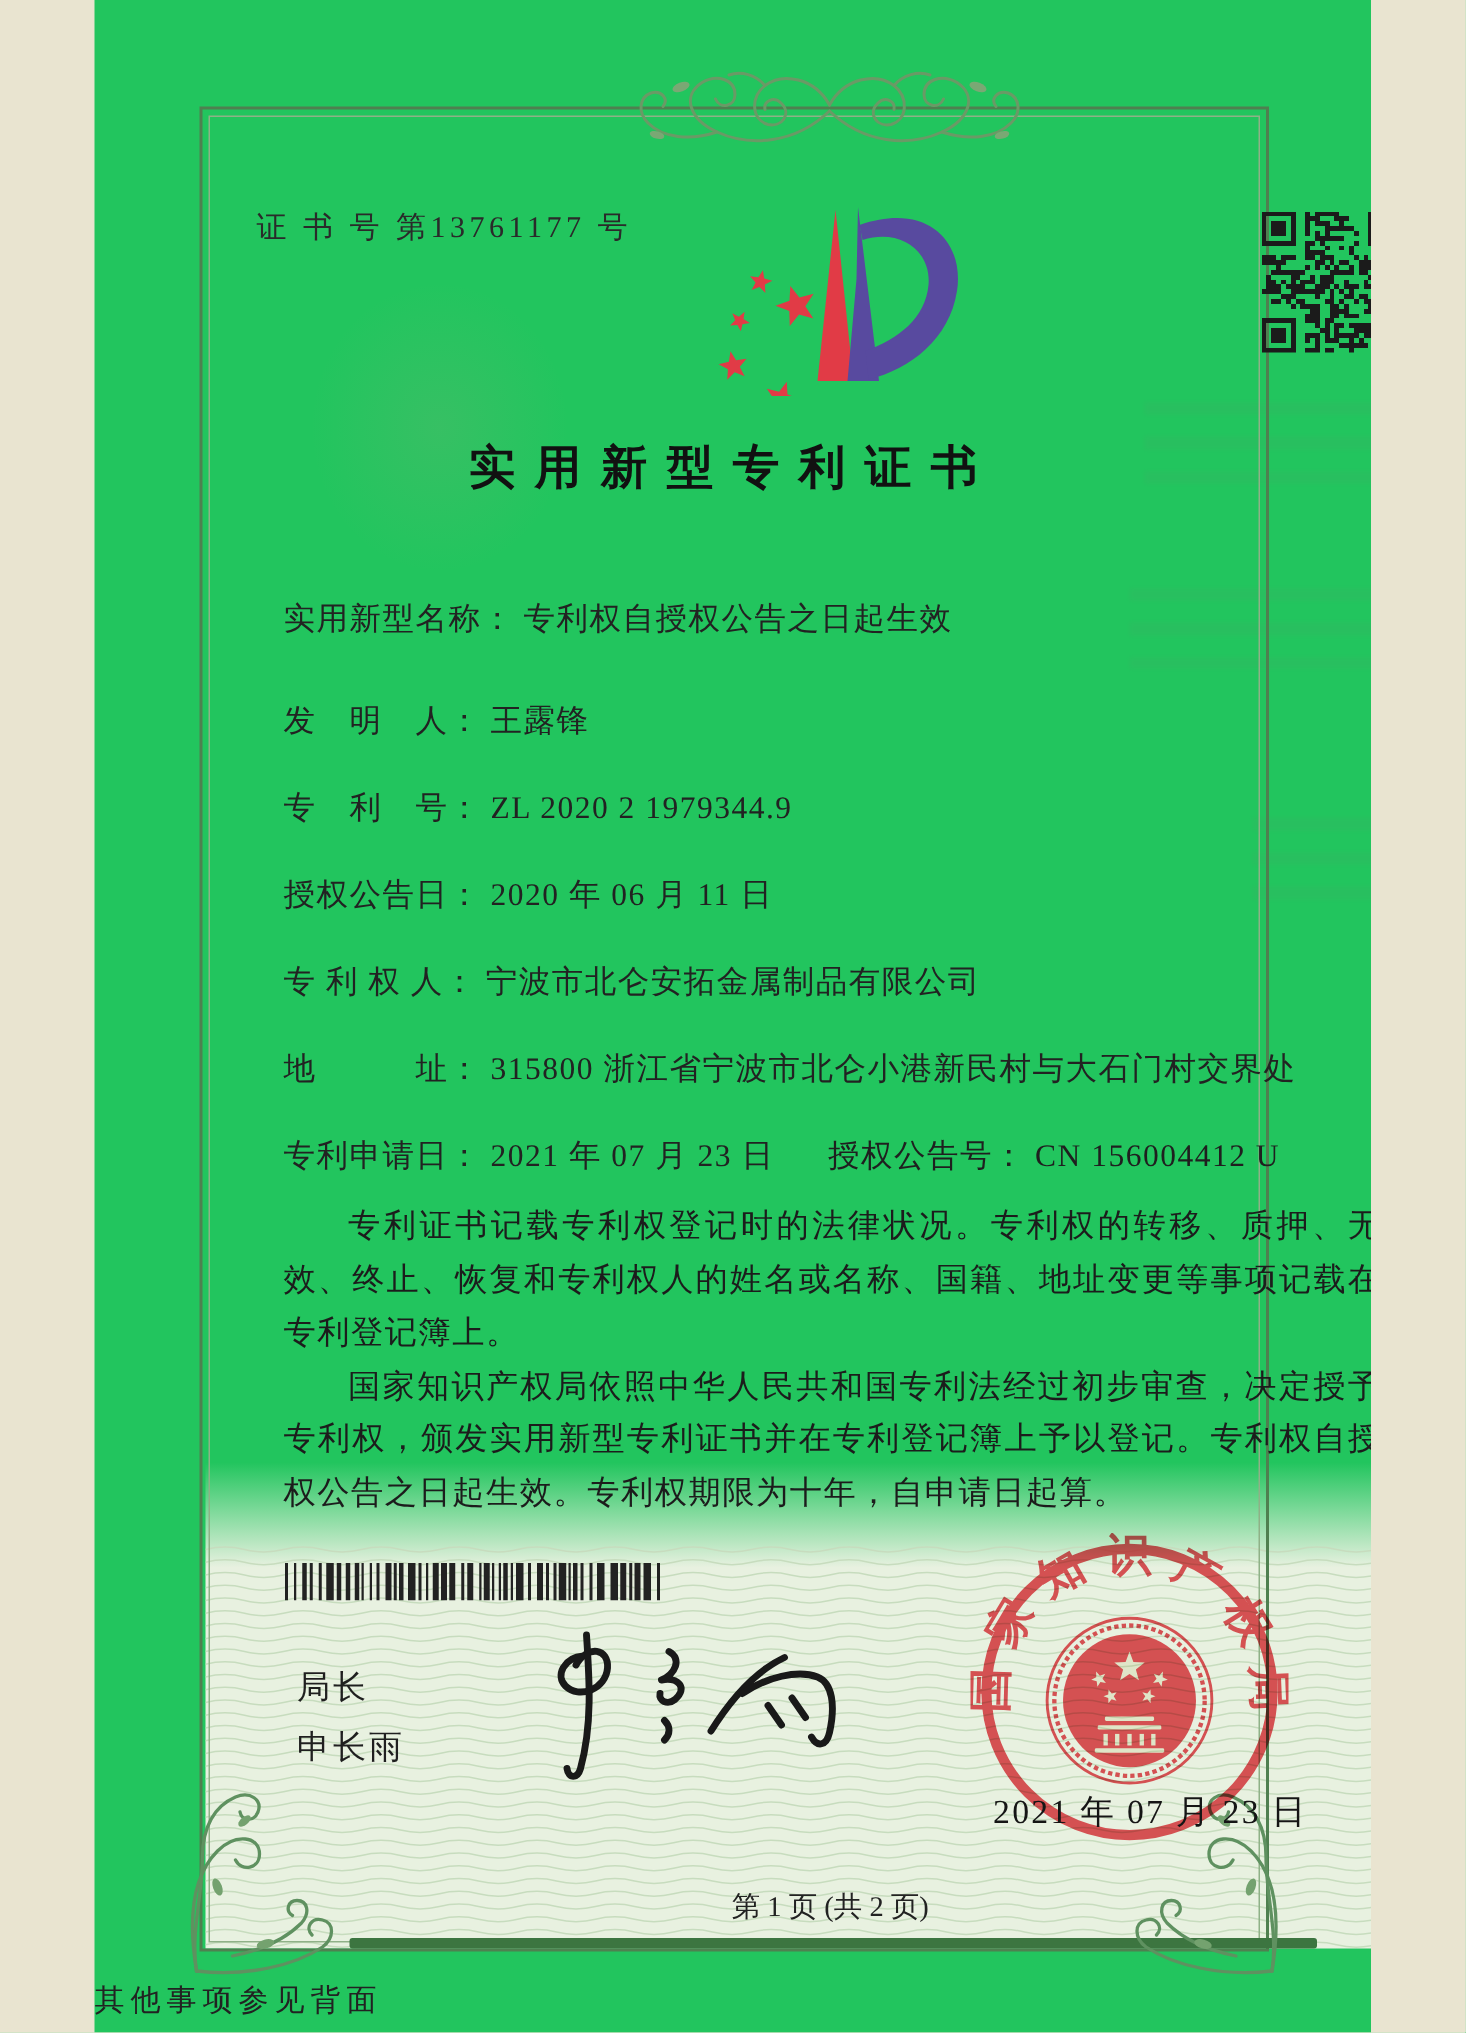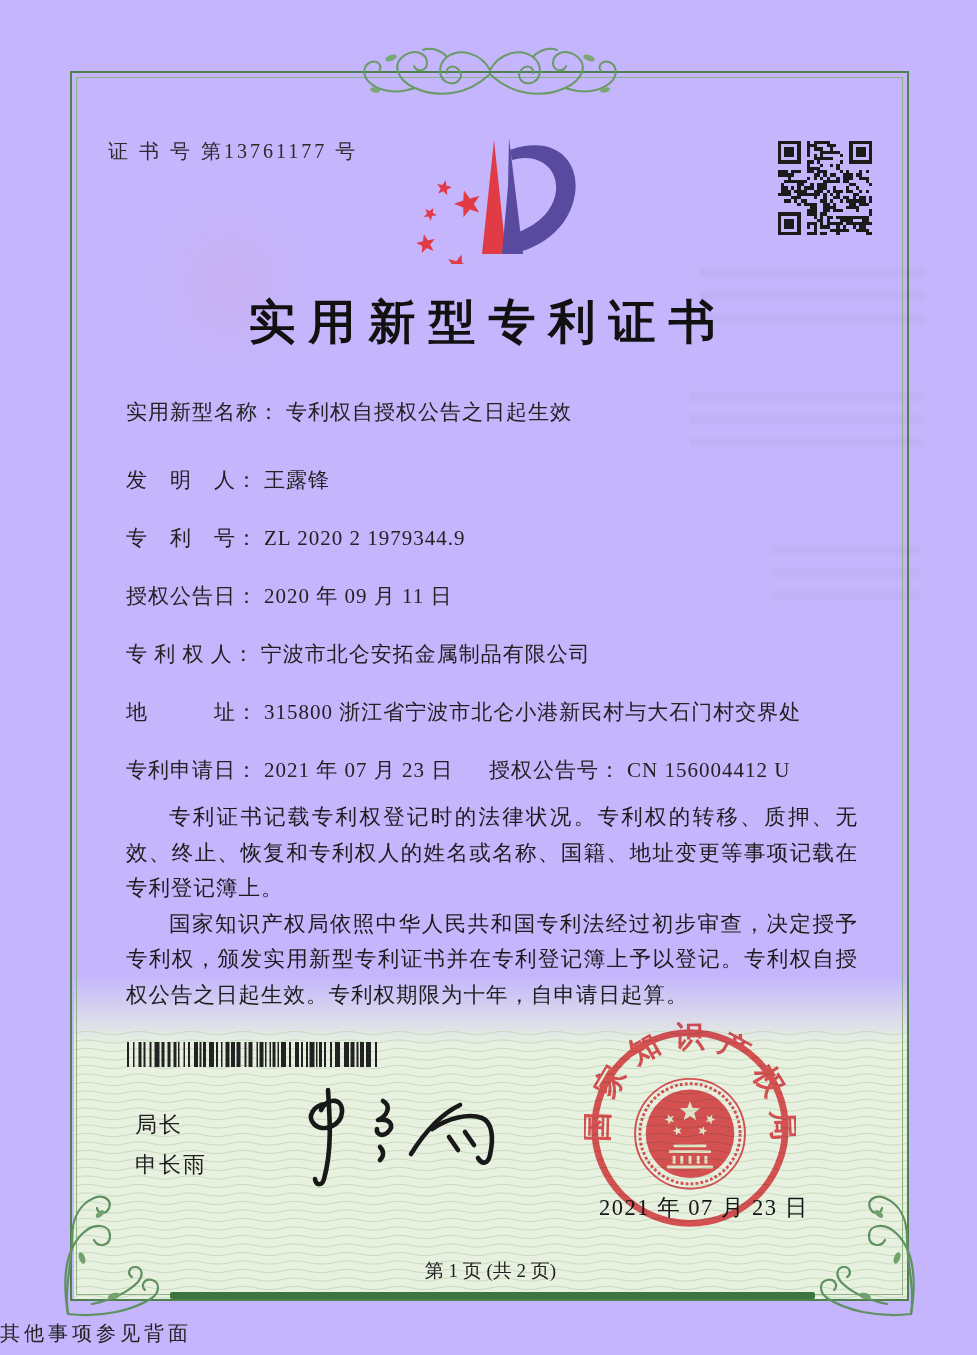--- a/index.html
+++ b/index.html
@@ -1,18 +1,18 @@
 <!DOCTYPE html>
 <html><head>
 <meta charset="utf-8">
 <style>
   html,body{margin:0;padding:0;background:#e9e4d0;}
   .page{
-    position:relative; width:977px; height:1355px; margin:0 auto;
-    background:#c4b5fd; overflow:hidden;
+    position:relative; width:851px; height:1355px; margin:0 auto;
+    background:#22c55e; overflow:hidden;
     font-family:"Liberation Serif","DejaVu Serif",serif; color:#1f1f1f;
   }
   
   .frame-outer{position:absolute; left:70px; top:71px; right:68px; bottom:54px;
     border:2.5px solid #4f8050; pointer-events:none;}
   .frame-inner{position:absolute; left:4px; top:4px; right:4px; bottom:4px;
     border:1px solid #8fb187;}
   
   .band{position:absolute; left:74px; top:975px; width:833px; height:324px;
     background:linear-gradient(to bottom, rgba(232,241,224,0) 0px, rgba(232,241,224,1) 70px, #e8f1e0 100%);}
@@ -28,21 +28,21 @@
   .ghost{position:absolute; opacity:.45; filter:blur(1.4px);
     background:repeating-linear-gradient(180deg, rgba(125,122,112,0.16) 0 9px, rgba(0,0,0,0) 9px 23px);}
   .ghost1{left:700px; top:268px; width:225px; height:64px;}
   .ghost2{left:690px; top:392px; width:233px; height:54px;}
   .ghost3{left:772px; top:545px; width:148px; height:57px;}
   
   .cert-no{position:absolute; left:108px; top:138px; font-size:20px; letter-spacing:3px; color:#2a2a2a;}
   .logo{position:absolute; left:406px; top:126px; width:172px; height:138px;}
   .qr{position:absolute; left:778px; top:141px; width:94px; height:94px;}
   .title{position:absolute; left:0; right:0; top:291px; text-align:center;
-    font-size:47px; font-weight:bold; letter-spacing:13px; color:#111;}
+    font-size:31px; font-weight:bold; letter-spacing:13px; color:#111;}
   
   .field{position:absolute; left:126px; font-size:21px; letter-spacing:1px; color:#222; white-space:nowrap;}
   .f-name{top:398px;} .f-inventor{top:466px;} .f-patno{top:524px;}
   .f-filing{top:582px;} .f-patentee{top:640px;} .f-address{top:698px;}
   .f-grant{top:756px;} .f-grantno{position:absolute; left:489px; top:756px; font-size:21px; letter-spacing:1px; white-space:nowrap;}
   .field .v, .f-grantno .v{margin-left:6px;}
   
   .bodytext{position:absolute; left:126px; top:800px; width:732px;
     font-size:21.5px; line-height:35.5px; letter-spacing:1px; text-align:justify; color:#1c1c1c;}
   .bodytext p{margin:0; text-indent:2em;}
@@ -131,21 +131,21 @@
 
   <svg class="qr" id="qr" viewBox="0 0 29 29" shape-rendering="crispEdges">
       <path d="M9,0h1v1h-1zM11,0h1v1h-1zM12,0h1v1h-1zM13,0h1v1h-1zM14,0h1v1h-1zM15,0h1v1h-1zM9,1h1v1h-1zM10,1h1v1h-1zM11,1h1v1h-1zM15,1h1v1h-1zM16,1h1v1h-1zM17,1h1v1h-1zM9,2h1v1h-1zM11,2h1v1h-1zM12,2h1v1h-1zM13,2h1v1h-1zM16,2h1v1h-1zM9,3h1v1h-1zM13,3h1v1h-1zM14,3h1v1h-1zM15,3h1v1h-1zM16,3h1v1h-1zM17,3h1v1h-1zM18,3h1v1h-1zM9,4h1v1h-1zM11,4h1v1h-1zM13,4h1v1h-1zM19,4h1v1h-1zM11,5h1v1h-1zM12,5h1v1h-1zM13,5h1v1h-1zM14,5h1v1h-1zM15,5h1v1h-1zM16,5h1v1h-1zM9,6h1v1h-1zM10,6h1v1h-1zM12,6h1v1h-1zM19,6h1v1h-1zM9,7h1v1h-1zM13,7h1v1h-1zM16,7h1v1h-1zM18,7h1v1h-1zM9,8h1v1h-1zM10,8h1v1h-1zM11,8h1v1h-1zM12,8h1v1h-1zM18,8h1v1h-1zM0,9h1v1h-1zM1,9h1v1h-1zM2,9h1v1h-1zM4,9h1v1h-1zM5,9h1v1h-1zM6,9h1v1h-1zM9,9h1v1h-1zM10,9h1v1h-1zM12,9h1v1h-1zM13,9h1v1h-1zM14,9h1v1h-1zM19,9h1v1h-1zM21,9h1v1h-1zM25,9h1v1h-1zM27,9h1v1h-1zM0,10h1v1h-1zM1,10h1v1h-1zM2,10h1v1h-1zM3,10h1v1h-1zM4,10h1v1h-1zM11,10h1v1h-1zM12,10h1v1h-1zM14,10h1v1h-1zM16,10h1v1h-1zM17,10h1v1h-1zM20,10h1v1h-1zM21,10h1v1h-1zM22,10h1v1h-1zM24,10h1v1h-1zM25,10h1v1h-1zM3,11h1v1h-1zM9,11h1v1h-1zM11,11h1v1h-1zM13,11h1v1h-1zM15,11h1v1h-1zM18,11h1v1h-1zM20,11h1v1h-1zM21,11h1v1h-1zM22,11h1v1h-1zM25,11h1v1h-1zM26,11h1v1h-1zM27,11h1v1h-1zM2,12h1v1h-1zM3,12h1v1h-1zM4,12h1v1h-1zM5,12h1v1h-1zM6,12h1v1h-1zM7,12h1v1h-1zM8,12h1v1h-1zM14,12h1v1h-1zM15,12h1v1h-1zM16,12h1v1h-1zM17,12h1v1h-1zM18,12h1v1h-1zM20,12h1v1h-1zM21,12h1v1h-1zM27,12h1v1h-1zM1,13h1v1h-1zM6,13h1v1h-1zM7,13h1v1h-1zM10,13h1v1h-1zM12,13h1v1h-1zM13,13h1v1h-1zM14,13h1v1h-1zM22,13h1v1h-1zM23,13h1v1h-1zM28,13h1v1h-1zM1,14h1v1h-1zM2,14h1v1h-1zM4,14h1v1h-1zM6,14h1v1h-1zM8,14h1v1h-1zM9,14h1v1h-1zM10,14h1v1h-1zM12,14h1v1h-1zM13,14h1v1h-1zM14,14h1v1h-1zM17,14h1v1h-1zM21,14h1v1h-1zM24,14h1v1h-1zM1,15h1v1h-1zM2,15h1v1h-1zM3,15h1v1h-1zM5,15h1v1h-1zM6,15h1v1h-1zM7,15h1v1h-1zM8,15h1v1h-1zM11,15h1v1h-1zM12,15h1v1h-1zM13,15h1v1h-1zM15,15h1v1h-1zM17,15h1v1h-1zM18,15h1v1h-1zM19,15h1v1h-1zM21,15h1v1h-1zM22,15h1v1h-1zM25,15h1v1h-1zM27,15h1v1h-1zM0,16h1v1h-1zM1,16h1v1h-1zM2,16h1v1h-1zM3,16h1v1h-1zM6,16h1v1h-1zM7,16h1v1h-1zM8,16h1v1h-1zM9,16h1v1h-1zM10,16h1v1h-1zM11,16h1v1h-1zM12,16h1v1h-1zM14,16h1v1h-1zM16,16h1v1h-1zM18,16h1v1h-1zM23,16h1v1h-1zM24,16h1v1h-1zM4,17h1v1h-1zM5,17h1v1h-1zM6,17h1v1h-1zM11,17h1v1h-1zM14,17h1v1h-1zM17,17h1v1h-1zM18,17h1v1h-1zM20,17h1v1h-1zM21,17h1v1h-1zM23,17h1v1h-1zM25,17h1v1h-1zM26,17h1v1h-1zM28,17h1v1h-1zM2,18h1v1h-1zM3,18h1v1h-1zM5,18h1v1h-1zM7,18h1v1h-1zM8,18h1v1h-1zM13,18h1v1h-1zM14,18h1v1h-1zM16,18h1v1h-1zM19,18h1v1h-1zM21,18h1v1h-1zM22,18h1v1h-1zM23,18h1v1h-1zM24,18h1v1h-1zM25,18h1v1h-1zM26,18h1v1h-1zM28,18h1v1h-1zM6,19h1v1h-1zM8,19h1v1h-1zM9,19h1v1h-1zM10,19h1v1h-1zM11,19h1v1h-1zM14,19h1v1h-1zM15,19h1v1h-1zM17,19h1v1h-1zM22,19h1v1h-1zM23,19h1v1h-1zM25,19h1v1h-1zM26,19h1v1h-1zM27,19h1v1h-1zM10,20h1v1h-1zM11,20h1v1h-1zM14,20h1v1h-1zM15,20h1v1h-1zM16,20h1v1h-1zM17,20h1v1h-1zM21,20h1v1h-1zM22,20h1v1h-1zM23,20h1v1h-1zM24,20h1v1h-1zM9,21h1v1h-1zM10,21h1v1h-1zM11,21h1v1h-1zM14,21h1v1h-1zM15,21h1v1h-1zM17,21h1v1h-1zM18,21h1v1h-1zM19,21h1v1h-1zM24,21h1v1h-1zM28,21h1v1h-1zM9,22h1v1h-1zM10,22h1v1h-1zM11,22h1v1h-1zM13,22h1v1h-1zM14,22h1v1h-1zM28,22h1v1h-1zM11,23h1v1h-1zM13,23h1v1h-1zM15,23h1v1h-1zM16,23h1v1h-1zM18,23h1v1h-1zM19,23h1v1h-1zM20,23h1v1h-1zM21,23h1v1h-1zM22,23h1v1h-1zM23,23h1v1h-1zM24,23h1v1h-1zM25,23h1v1h-1zM26,23h1v1h-1zM27,23h1v1h-1zM12,24h1v1h-1zM13,24h1v1h-1zM15,24h1v1h-1zM19,24h1v1h-1zM20,24h1v1h-1zM21,24h1v1h-1zM22,24h1v1h-1zM26,24h1v1h-1zM27,24h1v1h-1zM9,25h1v1h-1zM10,25h1v1h-1zM11,25h1v1h-1zM13,25h1v1h-1zM15,25h1v1h-1zM16,25h1v1h-1zM17,25h1v1h-1zM18,25h1v1h-1zM19,25h1v1h-1zM21,25h1v1h-1zM22,25h1v1h-1zM23,25h1v1h-1zM24,25h1v1h-1zM25,25h1v1h-1zM26,25h1v1h-1zM27,25h1v1h-1zM28,25h1v1h-1zM9,26h1v1h-1zM11,26h1v1h-1zM13,26h1v1h-1zM14,26h1v1h-1zM15,26h1v1h-1zM18,26h1v1h-1zM20,26h1v1h-1zM23,26h1v1h-1zM25,26h1v1h-1zM26,26h1v1h-1zM11,27h1v1h-1zM16,27h1v1h-1zM17,27h1v1h-1zM18,27h1v1h-1zM19,27h1v1h-1zM20,27h1v1h-1zM21,27h1v1h-1zM24,27h1v1h-1zM25,27h1v1h-1zM26,27h1v1h-1zM27,27h1v1h-1zM9,28h1v1h-1zM10,28h1v1h-1zM11,28h1v1h-1zM13,28h1v1h-1zM14,28h1v1h-1zM18,28h1v1h-1zM27,28h1v1h-1zM28,28h1v1h-1zM0,0h7v7h-7z M1,1v5h5v-5z M2,2h3v3h-3zM22,0h7v7h-7z M23,1v5h5v-5z M24,2h3v3h-3zM0,22h7v7h-7z M1,23v5h5v-5z M2,24h3v3h-3z" fill="#1b1b1b" fill-rule="evenodd"></path>
     </svg>
 
   <div class="title">实用新型专利证书</div>
 
   <div class="field f-name"><span class="l">实用新型名称：</span><span class="v">专利权自授权公告之日起生效</span></div>
   <div class="field f-inventor"><span class="l">发　明　人：</span><span class="v">王露锋</span></div>
   <div class="field f-patno"><span class="l">专　利　号：</span><span class="v">ZL 2020 2 1979344.9</span></div>
-  <div class="field f-filing"><span class="l">授权公告日：</span><span class="v">2020 年 09 月 11 日</span></div>
+  <div class="field f-filing"><span class="l">授权公告日：</span><span class="v">2020 年 06 月 11 日</span></div>
   <div class="field f-patentee"><span class="l">专 利 权 人：</span><span class="v">宁波市北仑安拓金属制品有限公司</span></div>
   <div class="field f-address"><span class="l">地　　　址：</span><span class="v">315800 浙江省宁波市北仑小港新民村与大石门村交界处</span></div>
   <div class="field f-grant"><span class="l">专利申请日：</span><span class="v">2021 年 07 月 23 日</span></div>
   <div class="f-grantno"><span class="l">授权公告号：</span><span class="v">CN 156004412 U</span></div>
 
   <div class="bodytext">
     <p>专利证书记载专利权登记时的法律状况。专利权的转移、质押、无效、终止、恢复和专利权人的姓名或名称、国籍、地址变更等事项记载在专利登记簿上。</p>
     <p>国家知识产权局依照中华人民共和国专利法经过初步审查，决定授予专利权，颁发实用新型专利证书并在专利登记簿上予以登记。专利权自授权公告之日起生效。专利权期限为十年，自申请日起算。</p>
   </div>
 

